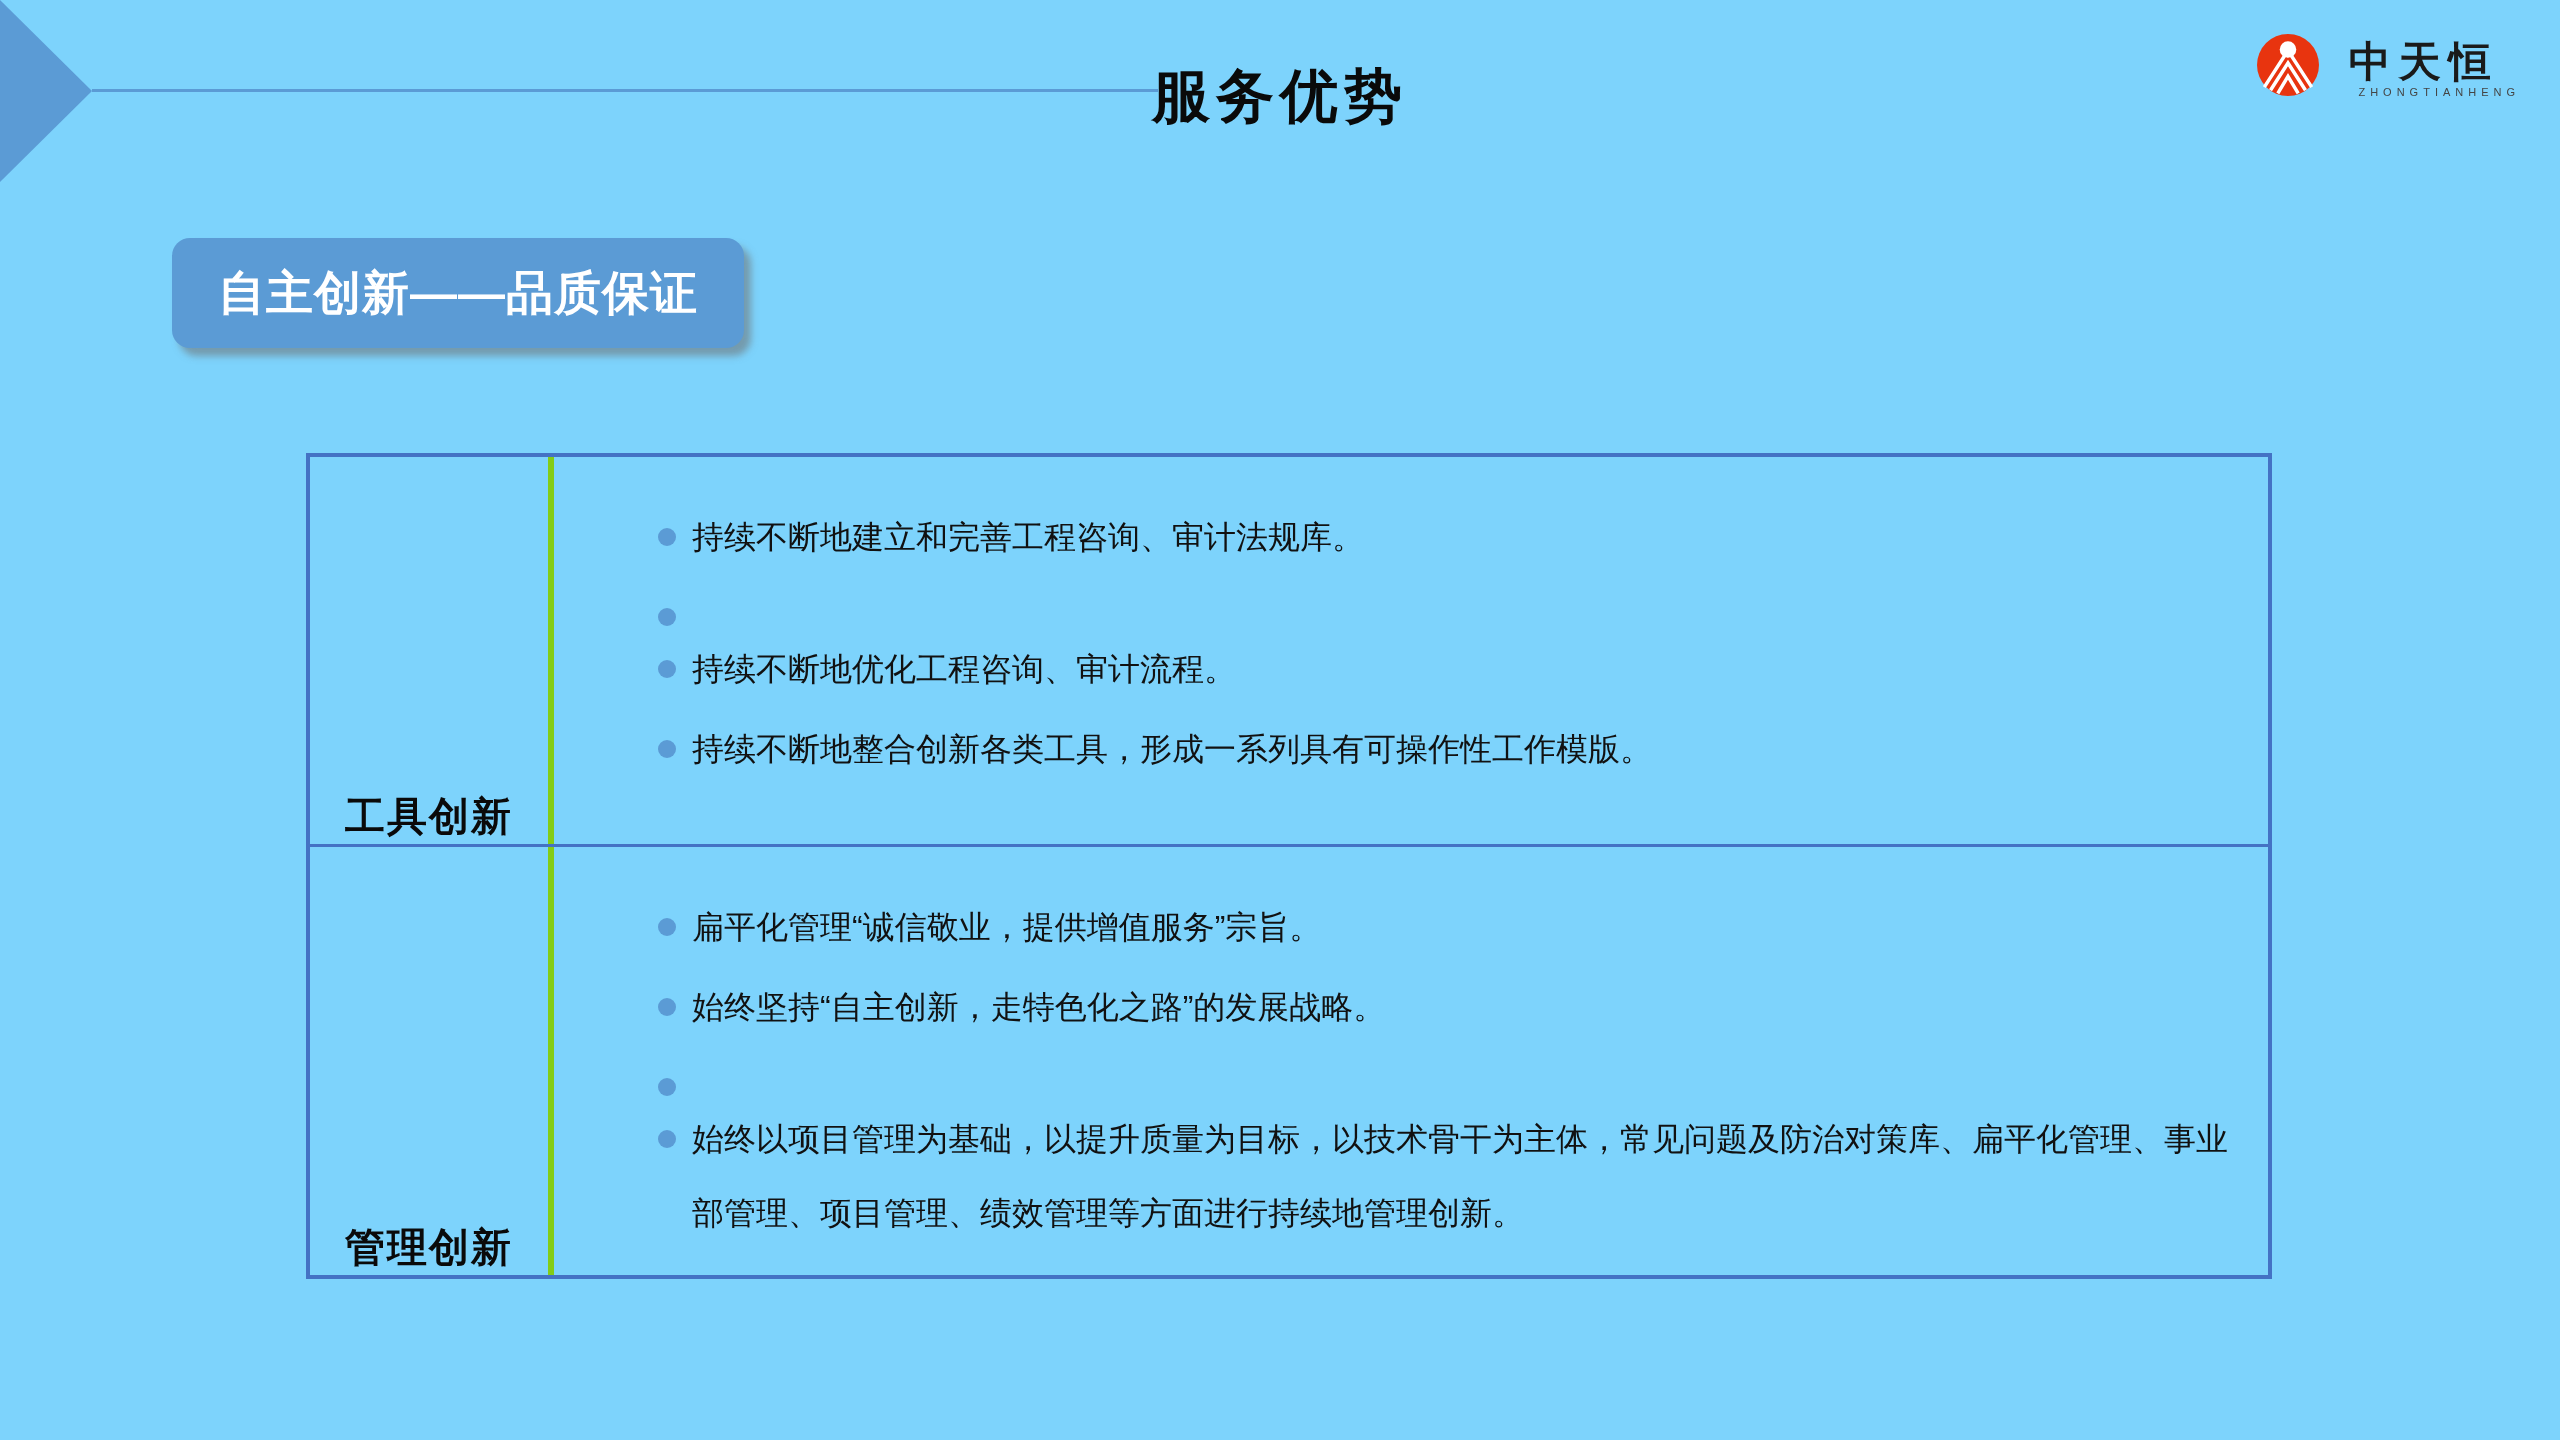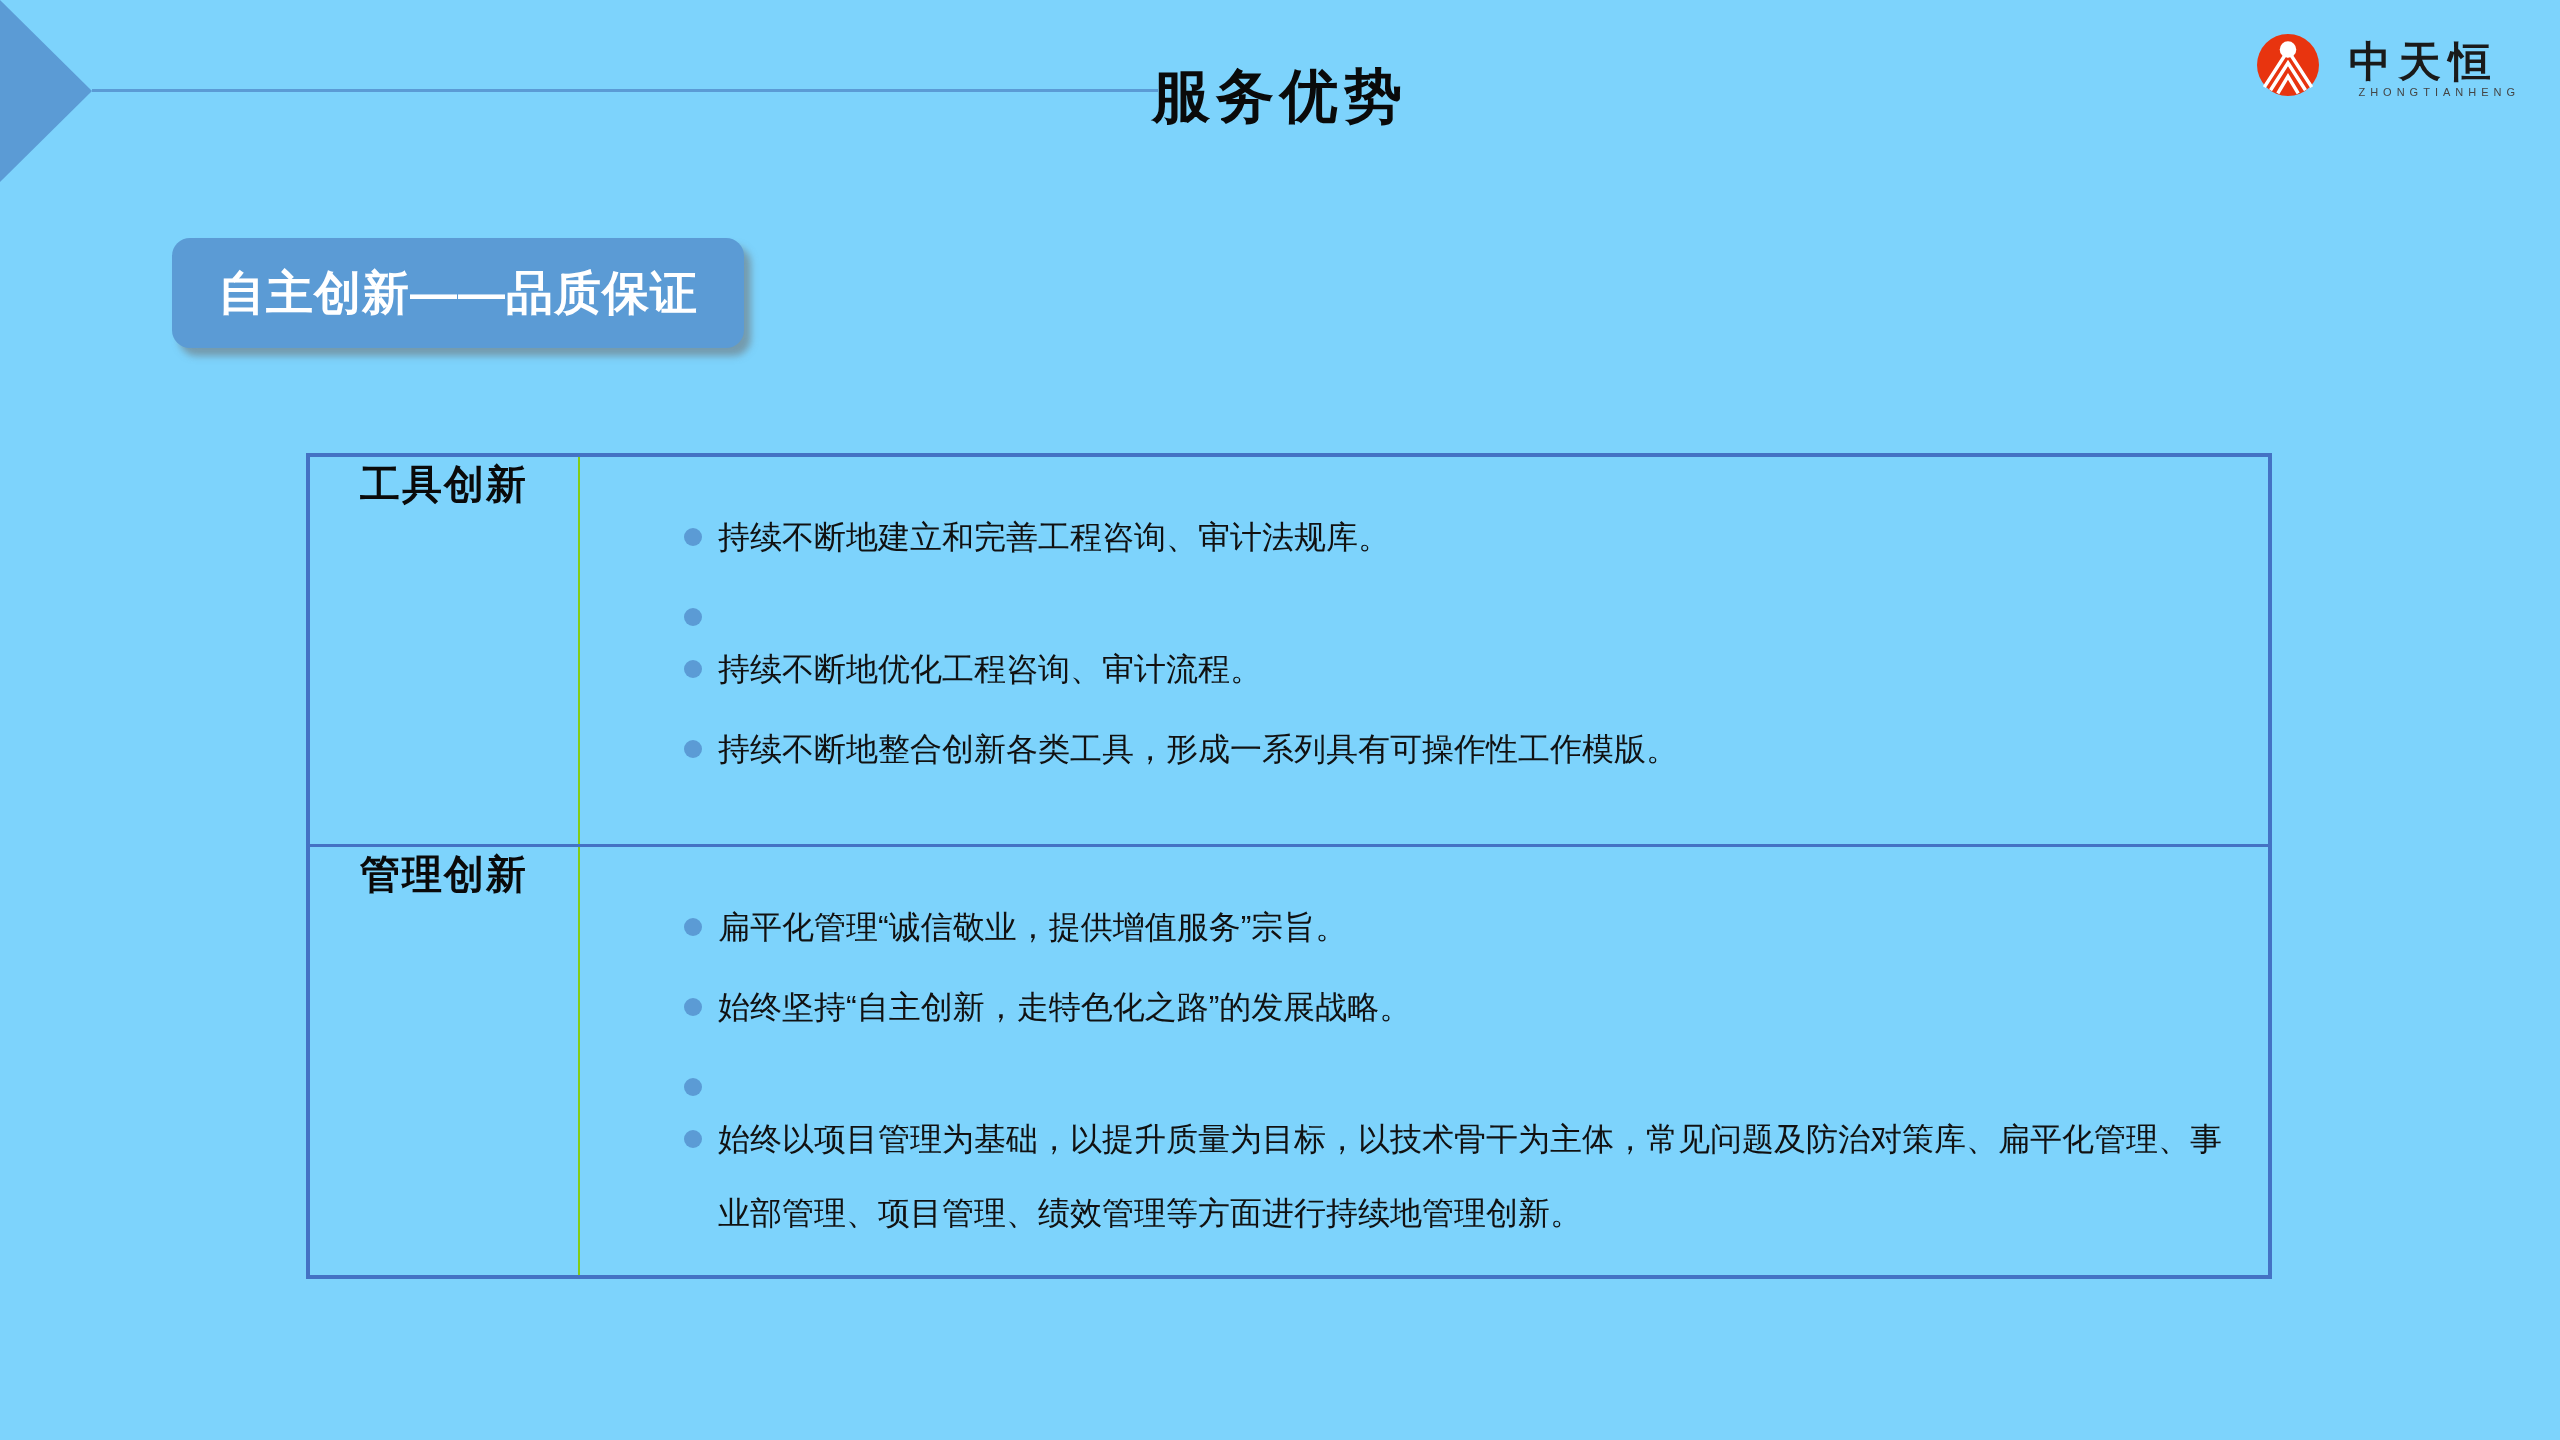--- a/index.html
+++ b/index.html
@@ -55,23 +55,23 @@
     position:absolute;left:306px;top:453px;
     width:1966px;height:826px;
     border:4px solid #4472C4;
     box-sizing:border-box;
     display:flex;flex-direction:column;
   }
   .svc-row{display:flex;flex:1 1 auto;}
   .svc-row.row-top{height:390px;flex:none;border-bottom:3px solid #4472C4;box-sizing:border-box;}
   .svc-row.row-bottom{flex:1 1 auto;}
   .label-cell{
-    width:270px;flex:none;
-    border-right:2px solid #84cc16;box-sizing:border-box;
-    display:flex;align-items:flex-start;justify-content:center;
+    width:244px;flex:none;
+    border-right:6px solid #84cc16;box-sizing:border-box;
+    display:flex;align-items:flex-end;justify-content:center;
   }
   .label-text{
     font-size:40px;font-weight:700;color:#0a0a0a;letter-spacing:2px;
   }
   .content-cell{
     flex:1 1 auto;box-sizing:border-box;
     padding:40px 36px 6px 104px;
   }
   .bullet-list{
     list-style:none;margin:0;padding:0;

